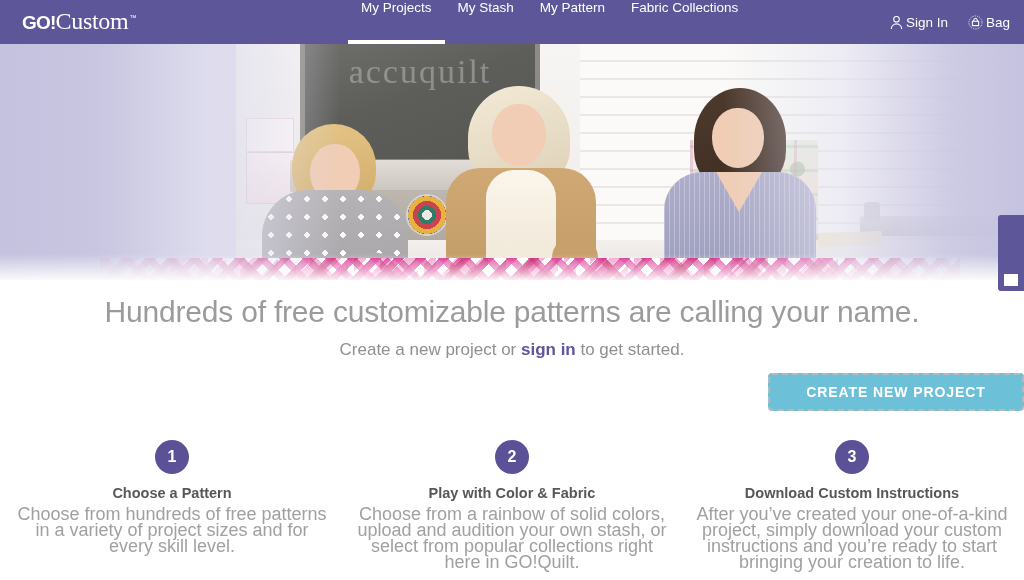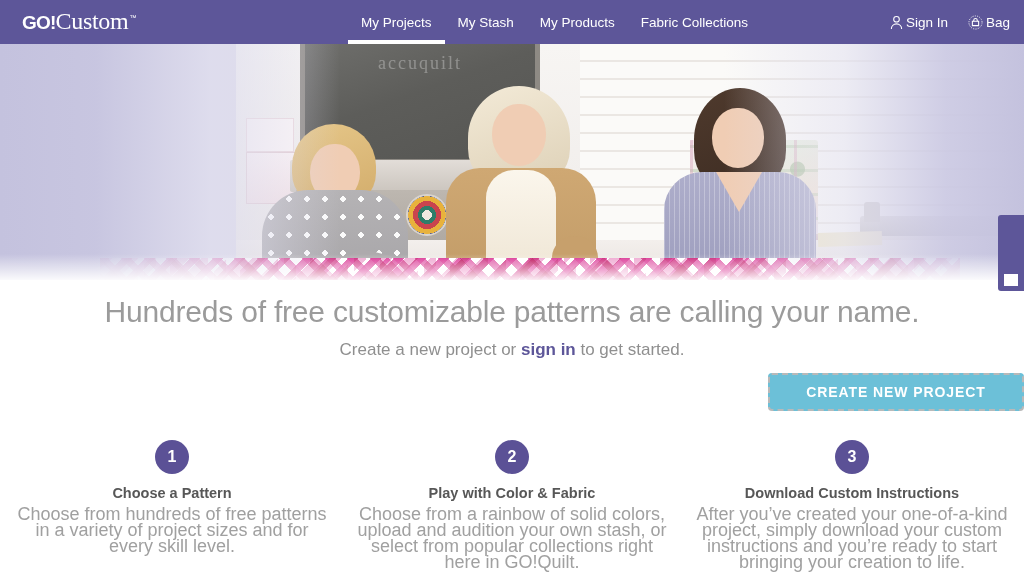--- a/index.html
+++ b/index.html
@@ -42,21 +42,21 @@
     position:relative; top:-9px; left:1px;
   }
 
   .nav-links {
     position:absolute; left:348px; top:0;
     height:44px; display:flex; align-items:center;
   }
   .nav-link {
     position:relative;
     height:44px;
-    display:flex; align-items:center;
+    display:flex; align-items:flex-start;
     color:#ffffff; font-size:13.5px;
     padding:0 13px;
     cursor:pointer; white-space:nowrap;
   }
   .nav-link.active::after {
     content:"";
     position:absolute;
     left:0; right:0; bottom:0;
     height:4px; background:#ffffff;
   }
@@ -98,21 +98,21 @@
   .chalkboard {
     position:absolute; left:300px; top:-6px; width:240px; height:126px;
     background:linear-gradient(160deg,#6f6f6c 0%,#5d5d5a 45%,#565653 100%);
     border:5px solid #8e8a84;
     border-radius:2px;
   }
   .chalk-word {
     position:absolute; left:0; right:0; top:10px;
     text-align:center;
     font-family:"Liberation Serif", serif;
-    font-size:18px; letter-spacing:2px;
+    font-size:34px; letter-spacing:2px;
     color:rgba(255,255,255,.30);
   }
   .counter {
     position:absolute; left:290px; top:116px; width:270px; height:32px;
     background:linear-gradient(180deg,#e2ddd8,#cbc5be);
     border-radius:2px;
   }
   .counter-under {
     position:absolute; left:296px; top:146px; width:256px; height:76px;
     background:linear-gradient(180deg,#bdb7b0,#a9a39c);
@@ -381,21 +381,21 @@
   </div>
 
   <nav class="nav-links">
     <div class="nav-link active">
       <span>My Projects</span>
     </div>
     <div class="nav-link">
       <span>My Stash</span>
     </div>
     <div class="nav-link">
-      <span>My Products</span>
+      <span>My Pattern</span>
     </div>
     <div class="nav-link">
       <span>Fabric Collections</span>
     </div>
   </nav>
 
   <div class="nav-right">
 
     <div class="nav-account">
       <svg class="icon-person" viewBox="0 0 24 26">

